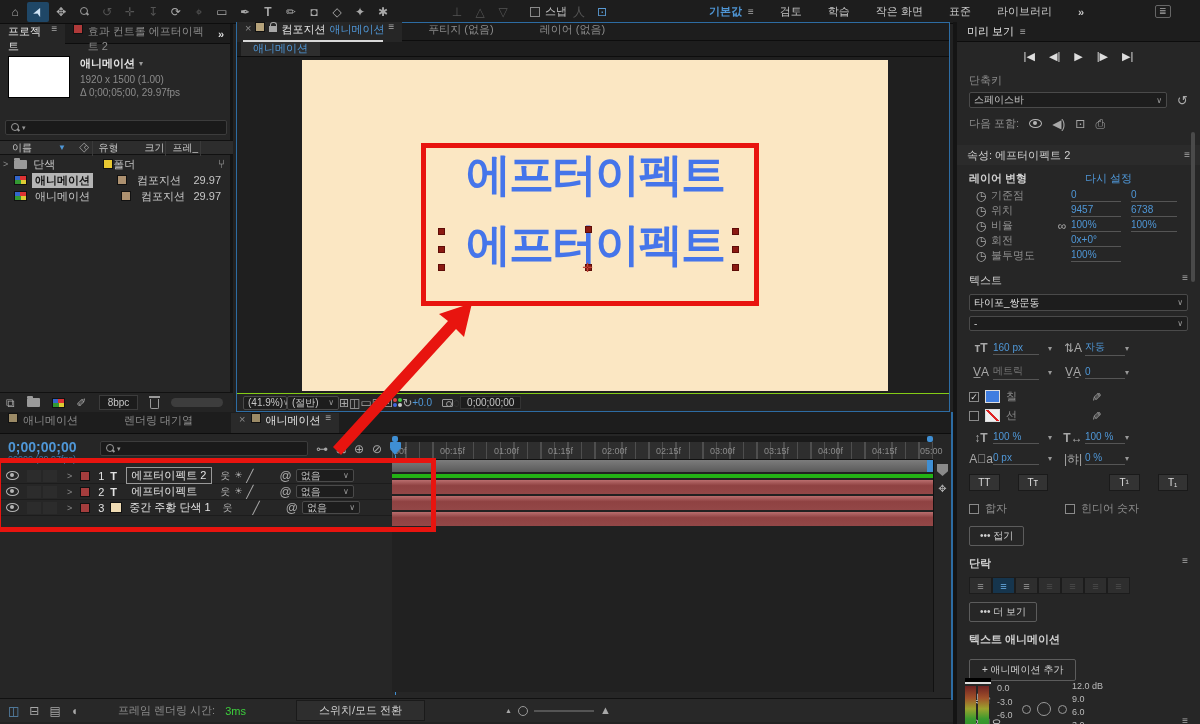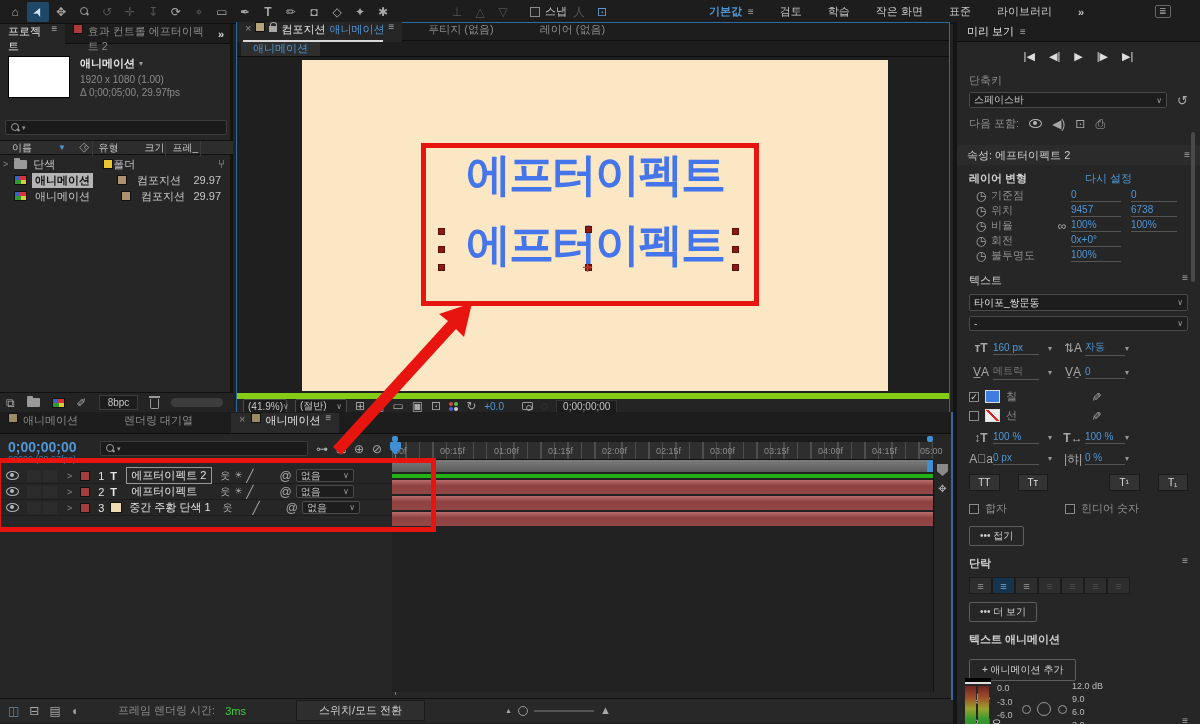--- a/index.html
+++ b/index.html
@@ -151,21 +151,21 @@
       <span style="margin-left:auto;margin-right:6px;font-weight:bold;color:#ddd">»</span>
     </div>
     <div class="underl" style="left:8px;top:44px;width:52px"></div>
 
     <div class="r" style="left:8px;top:32px;width:62px;height:42px;background:#fff;border:1px solid #000"></div>
     <div class="r" style="left:80px;top:32px">
       <div style="display:flex;gap:4px;align-items:center">
           <span class="wh" style="font-weight:bold">애니메이션</span>
           <span class="chev">▾</span>
         </div>
-      <div class="dim" style="margin-top:3px;font-size:10px">1920 x 1080 (1.00)</div>
+      <div class="dim" style="margin-top:3px;font-size:10px">1920 x 1500 (1.00)</div>
       <div class="dim" style="margin-top:2px;font-size:10px">Δ 0;00;05;00, 29.97fps</div>
     </div>
 
     <div class="r" style="left:5px;top:96px;width:222px;height:15px;background:#1a1a1a;border:1px solid #3c3c3c;border-radius:2px;display:flex;align-items:center;padding:0 5px">
       <span class="magic"></span>
         <span class="chev" style="margin-left:2px;font-size:7px">▾</span>
     </div>
 
     <div class="r" style="left:0;top:116px;width:233px;height:15px;background:#2d2d2d;border-top:1px solid #111;border-bottom:1px solid #111;display:flex;align-items:center;font-size:10px">
       <span style="margin-left:12px">이름</span>
@@ -229,21 +229,21 @@
     <div class="underl" style="left:6px;top:17px;width:140px"></div>
     <div style="height:16px;background:#1d1d1d;border-bottom:1px solid var(--line);display:flex;align-items:center">
       <span class="b" style="background:#2e2e2e;height:14px;display:inline-flex;align-items:center;padding:0 12px;margin-left:4px">애니메이션</span>
     </div>
 
     <div class="r" style="left:65px;top:37px;width:586px;height:331px;background:#fbe7c3">
       <div style="position:absolute;left:0;top:92px;width:100%;text-align:center;font-size:45px;font-weight:800;color:#4575ea;letter-spacing:-2px;line-height:1">에프터이펙트</div>
       <div style="position:absolute;left:0;top:162px;width:100%;text-align:center;font-size:45px;font-weight:800;color:#4575ea;letter-spacing:-2px;line-height:1">에프터이펙트</div>
     </div>
 
-    <div class="r" style="left:0;top:370px;width:712px;height:18px;background:#242424;border-top:6px solid #84cc16;display:flex;align-items:center;gap:8px;padding:7px 6px;font-size:10px">
+    <div class="r" style="left:0;top:370px;width:712px;height:18px;background:#242424;border-top:1px solid #84cc16;display:flex;align-items:center;gap:0;padding:7px 6px;font-size:10px">
       <span class="sel" style="width:44px;height:14px">
           <span>(41.9%)</span>
           <span class="chev">∨</span>
         </span>
       <span class="sel" style="width:52px;height:14px">
           <span>(절반)</span>
           <span class="chev">∨</span>
         </span>
       <span class="ic">⊞</span>
       <span class="ic">◫</span>

